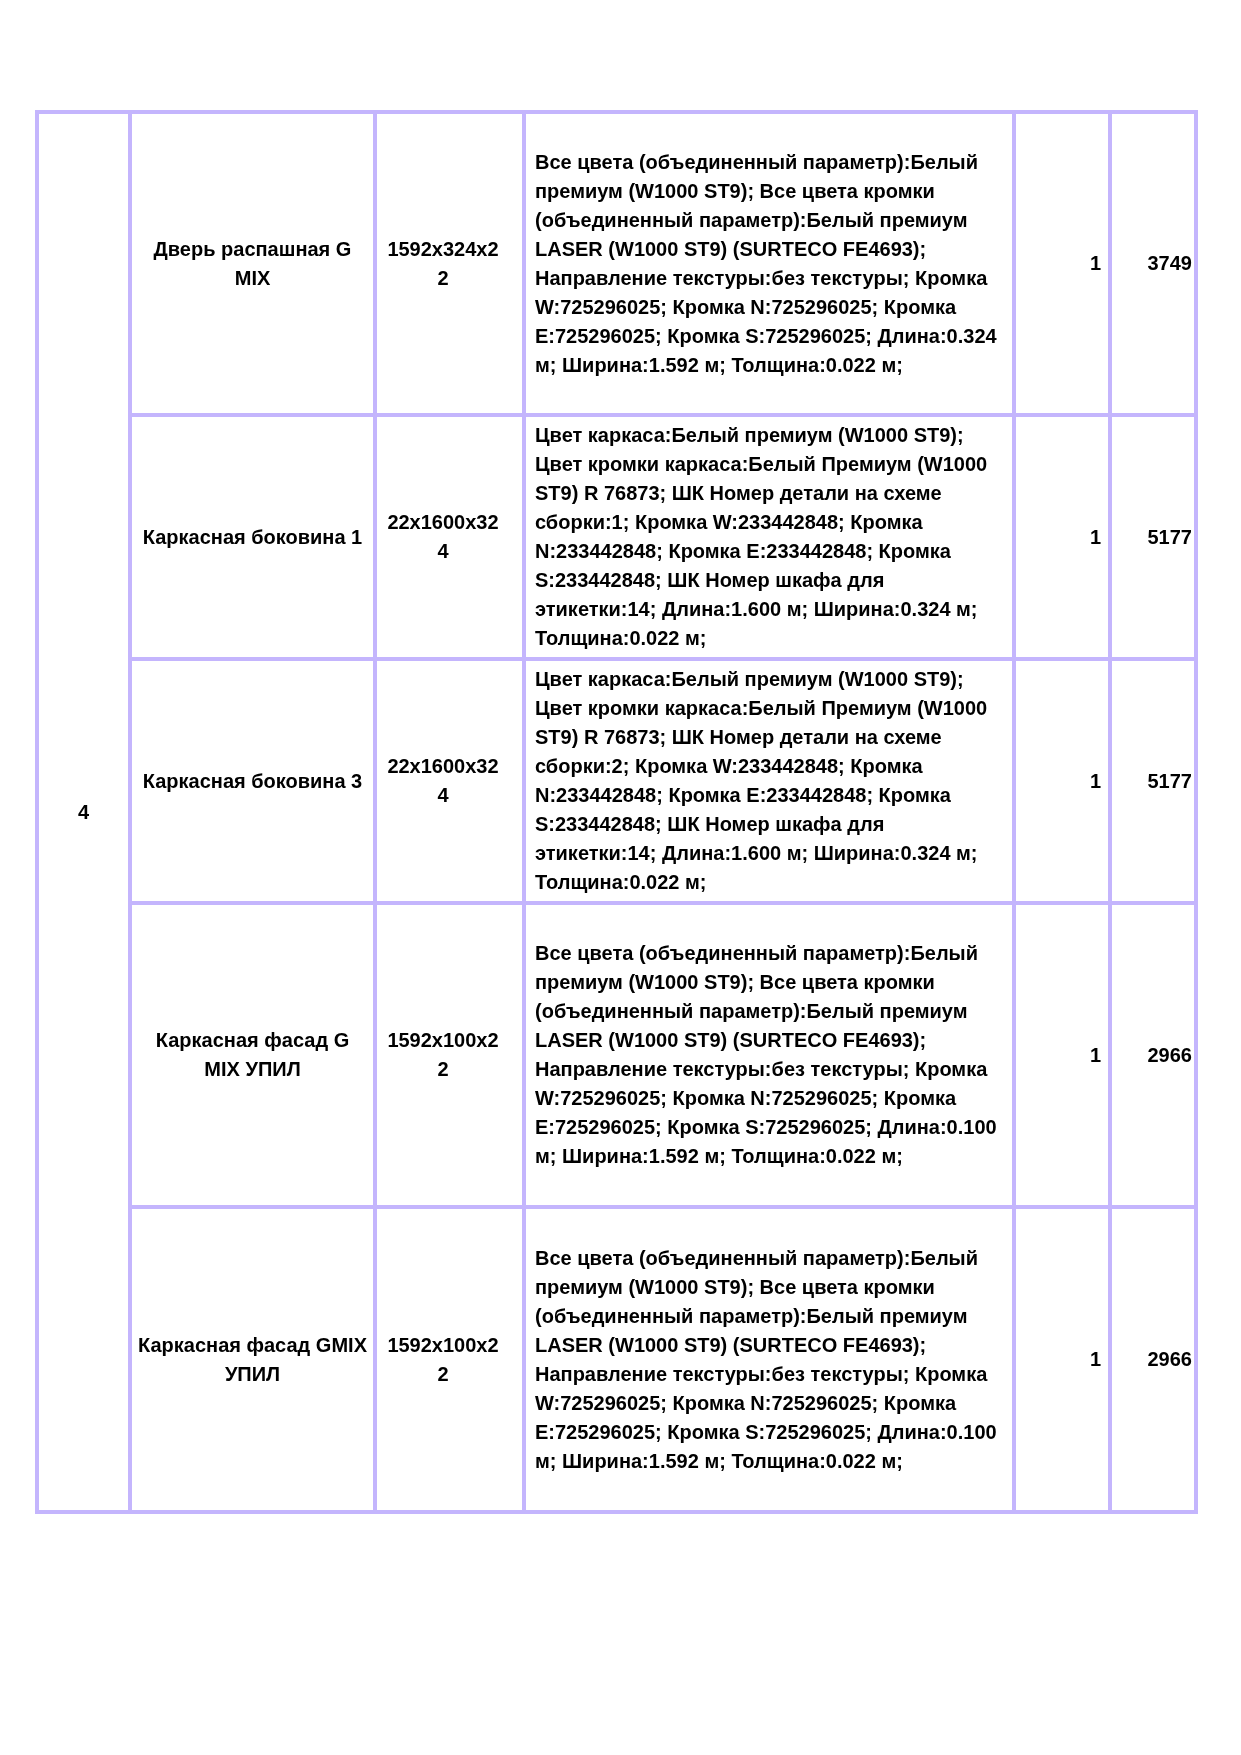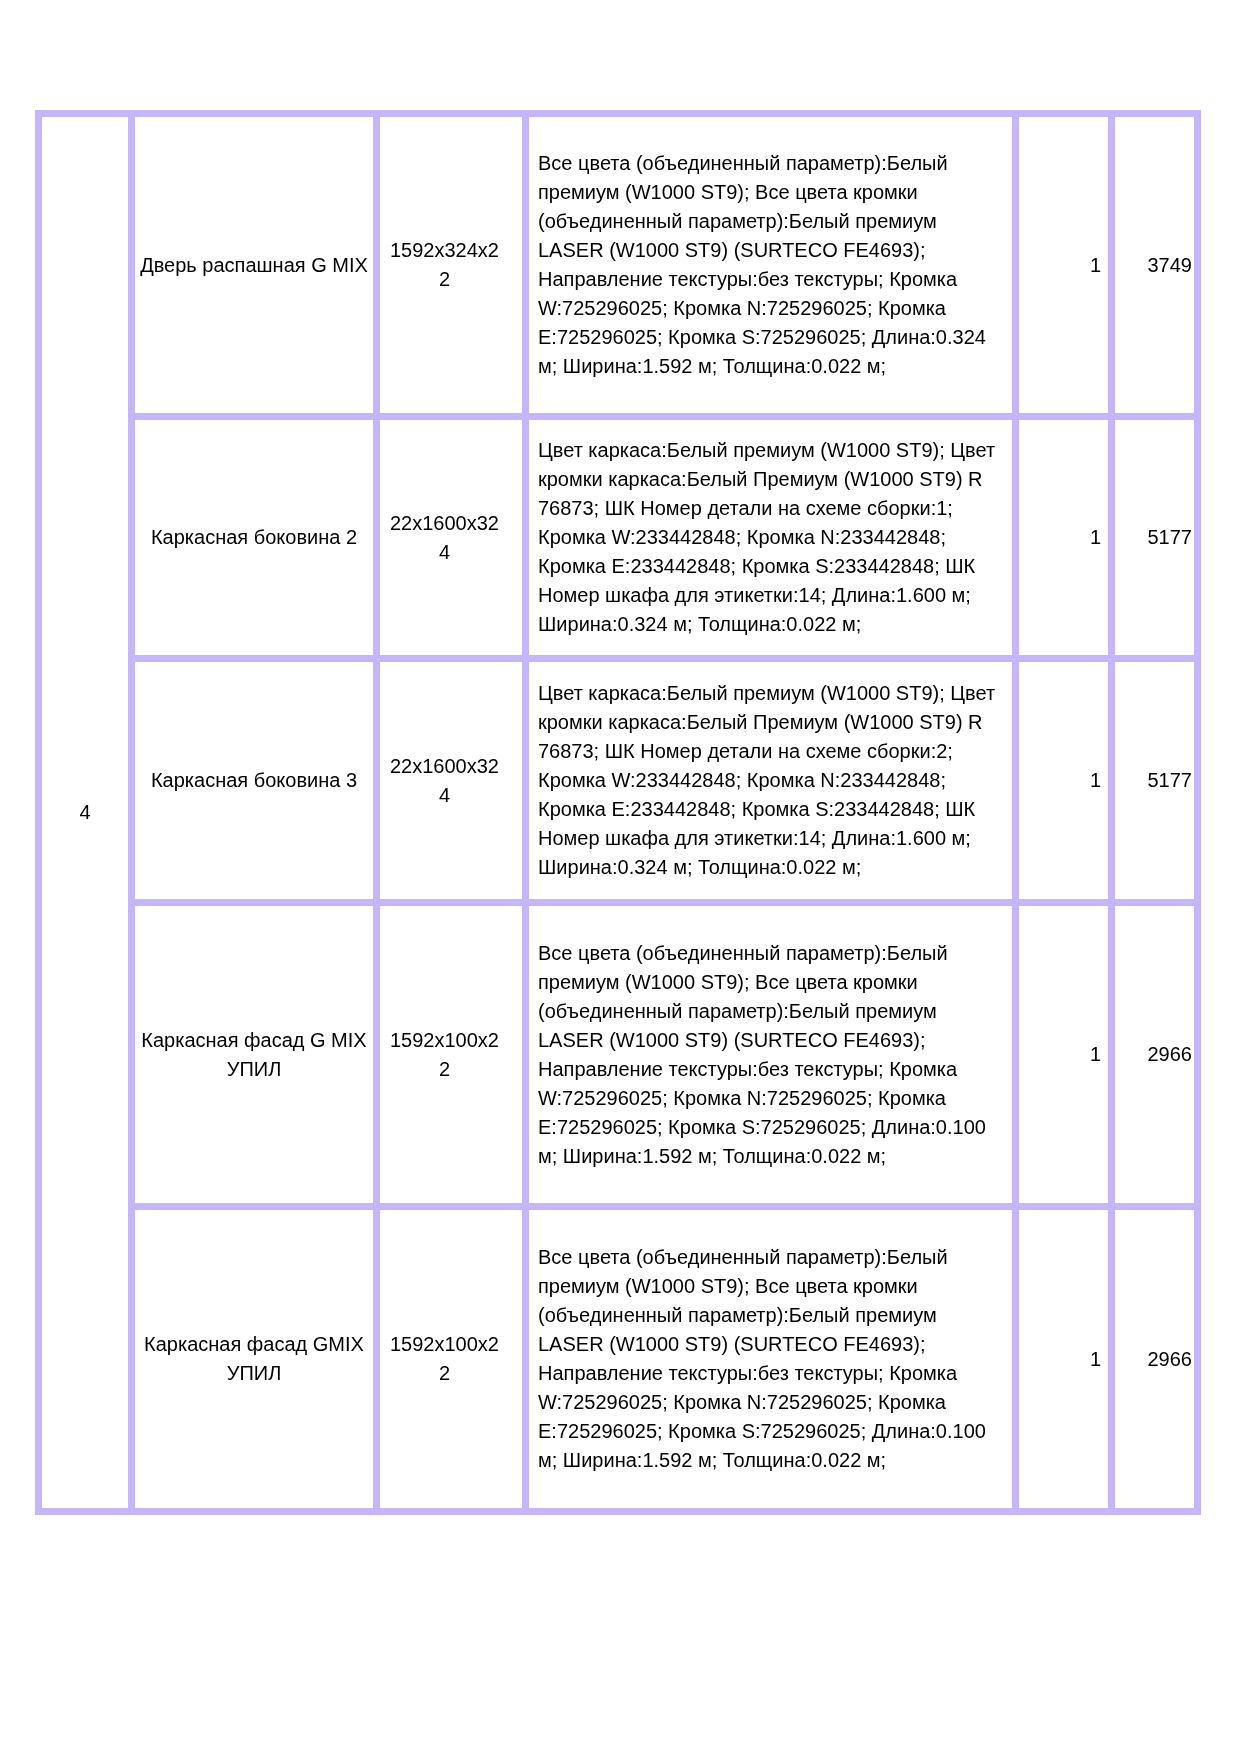--- a/index.html
+++ b/index.html
@@ -18,24 +18,25 @@
     position: absolute;
     left: 35px;
     top: 110px;
     width: 1159px;
     border-collapse: collapse;
     table-layout: fixed;
     font-size: 20px;
     line-height: 29px;
   }
   .sheet-table td {
-    border: 7px solid #c4b5fd;
+    border: 4px solid #c4b5fd;
     vertical-align: middle;
     overflow: hidden;
     word-wrap: break-word;
+    font-weight: bold;
   }
   
   col.c-no    { width: 93px;  }
   col.c-name  { width: 245px; }
   col.c-size  { width: 149px; }
   col.c-desc  { width: 490px; }
   col.c-qty   { width: 96px;  }
   col.c-price { width: 86px;  }
 
   
@@ -85,21 +86,21 @@
   <tbody>
     <tr class="r1">
       <td class="cell-no" rowspan="5">4</td>
       <td class="cell-name">Дверь распашная G MIX</td>
       <td class="cell-size">1592x324x22</td>
       <td class="cell-desc">Все цвета (объединенный параметр):Белый премиум (W1000 ST9); Все цвета кромки (объединенный параметр):Белый премиум LASER (W1000 ST9) (SURTECO FE4693); Направление текстуры:без текстуры; Кромка W:725296025; Кромка N:725296025; Кромка E:725296025; Кромка S:725296025; Длина:0.324 м; Ширина:1.592 м; Толщина:0.022 м;</td>
       <td class="cell-qty">1</td>
       <td class="cell-price">3749</td>
     </tr>
     <tr class="r2">
-      <td class="cell-name">Каркасная боковина 2</td>
+      <td class="cell-name">Каркасная боковина 1</td>
       <td class="cell-size">22x1600x324</td>
       <td class="cell-desc">Цвет каркаса:Белый премиум (W1000 ST9); Цвет кромки каркаса:Белый Премиум (W1000 ST9) R 76873; ШК Номер детали на схеме сборки:1; Кромка W:233442848; Кромка N:233442848; Кромка E:233442848; Кромка S:233442848; ШК Номер шкафа для этикетки:14; Длина:1.600 м; Ширина:0.324 м; Толщина:0.022 м;</td>
       <td class="cell-qty">1</td>
       <td class="cell-price">5177</td>
     </tr>
     <tr class="r3">
       <td class="cell-name">Каркасная боковина 3</td>
       <td class="cell-size">22x1600x324</td>
       <td class="cell-desc">Цвет каркаса:Белый премиум (W1000 ST9); Цвет кромки каркаса:Белый Премиум (W1000 ST9) R 76873; ШК Номер детали на схеме сборки:2; Кромка W:233442848; Кромка N:233442848; Кромка E:233442848; Кромка S:233442848; ШК Номер шкафа для этикетки:14; Длина:1.600 м; Ширина:0.324 м; Толщина:0.022 м;</td>
       <td class="cell-qty">1</td>

